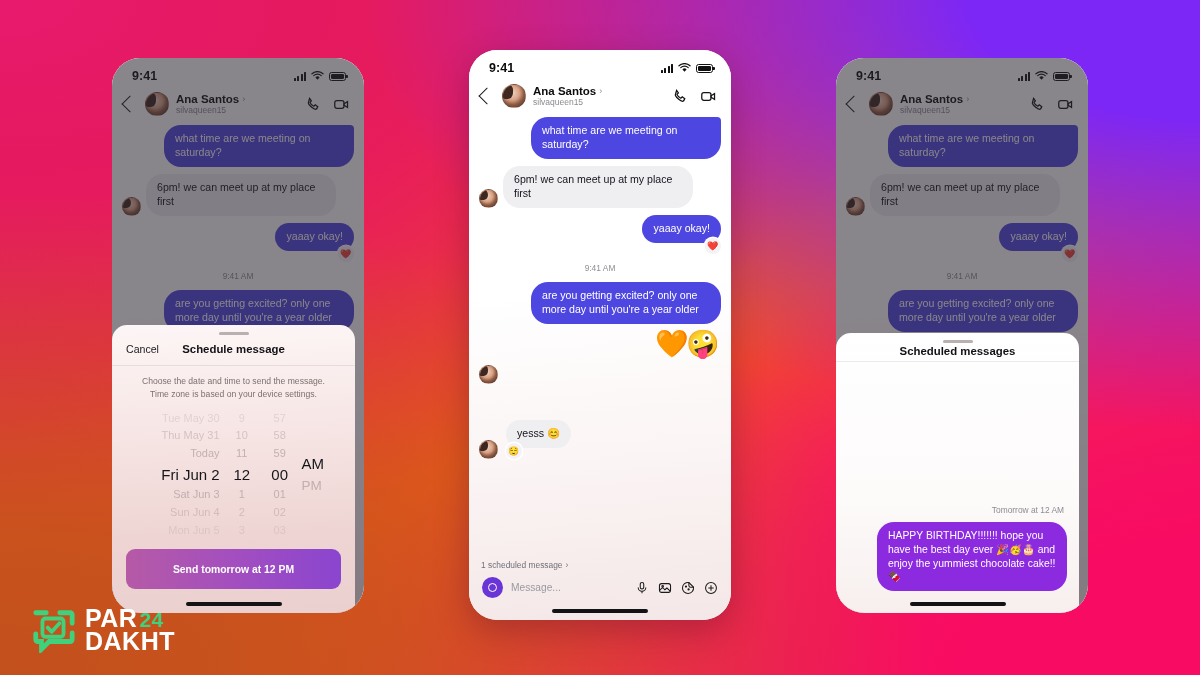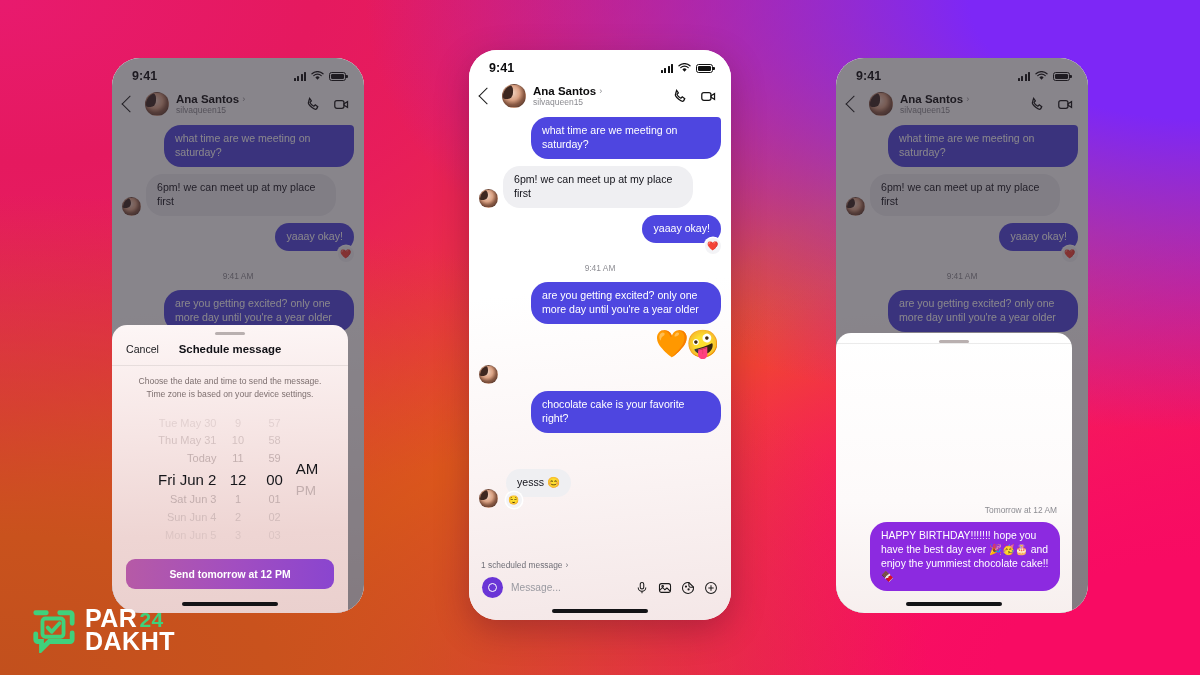--- a/index.html
+++ b/index.html
@@ -127,21 +127,21 @@
   .cam-btn span { width: 9px; height: 9px; border-radius: 50%; border: 1.6px solid #fff; display:block; }
   .composer-placeholder { flex: 1; font-size: 10.2px; color: #9a9aa1; }
   .composer-icons { display: flex; align-items: center; gap: 9px; color: #1b1b1b; }
   .composer-icons .ci { width: 14px; height: 14px; }
   .composer-icons .ci svg { display: block; width: 100%; height: 100%; }
   .home-indicator { height: 18px; flex: 0 0 18px; display: flex; align-items: center; justify-content: center; }
   .home-indicator i { display:block; width: 96px; height: 3.4px; background: #131316; border-radius: 3px; }
 
   
   .sheet {
-    position: absolute; left: 0; right: 16px; bottom: 0; z-index: 60;
+    position: absolute; left: 0; right: 9px; bottom: 0; z-index: 60;
     border-radius: 15px 15px 0 0; overflow: hidden;
     display: flex; flex-direction: column;
   }
   .sheet.schedule-sheet { height: 288px; background: linear-gradient(178deg,#fdf6f6 0%, #f6e5e4 38%, #eed5d3 72%, #ead0ce 100%); }
   .sheet.list-sheet     { height: 280px; background: linear-gradient(180deg,#ffffff 0%, #fdfafa 60%, #f7efee 100%); }
   .grabber { width: 30px; height: 3.4px; border-radius: 3px; background: #b9b0b0; margin: 7px auto 0; }
   .sheet-topbar { display: flex; align-items: center; padding: 8px 14px 10px; position: relative; }
   .sheet-cancel { font-size: 10.6px; color: #1b1b1f; }
   .sheet-title { position: absolute; left: 0; right: 0; text-align: center;
                  font-size: 11.4px; font-weight: bold; color: #111116; pointer-events: none; }
@@ -153,21 +153,21 @@
             align-items: center; padding: 2px 16px 0; }
   .pcol { display: flex; flex-direction: column; align-items: center; gap: 0; }
   .pcol.date { align-items: flex-end; padding-right: 4px; }
   .pcol.ampm { align-items: flex-start; padding-left: 2px; }
   .pitem { font-size: 11px; color: #b6a2a2; line-height: 1; padding: 3.4px 0; white-space: nowrap; }
   .pitem.o3 { opacity: .32; } .pitem.o2 { opacity: .52; } .pitem.o1 { opacity: .78; }
   .pitem.sel { font-size: 15px; color: #16161a; padding: 4px 0; }
   .pcol.ampm .pitem { font-size: 13.5px; }
   .pcol.ampm .pitem.sel { font-size: 15px; color: #16161a; }
   .send-btn {
-    margin: 8px 14px 6px; height: 30px; border-radius: 9px;
+    margin: 8px 14px 6px; height: 40px; border-radius: 9px;
     background: linear-gradient(90deg,#b65aa6 0%, #a24ec0 52%, #8a45cf 100%);
     color: #fff; font-size: 10.4px; font-weight: bold;
     display: flex; align-items: center; justify-content: center;
   }
   .sheet-body { flex: 1; position: relative; padding: 8px 12px 4px; display: flex;
                 flex-direction: column; justify-content: flex-end; gap: 7px; }
   .sheet-sublabel { text-align: right; font-size: 8.4px; color: #8c8c92; padding-right: 3px; }
 
   
   .logo { position: absolute; left: 30px; bottom: 22px; display: flex; align-items: center; gap: 9px; z-index: 80; }
@@ -363,23 +363,20 @@
         </div>
       </div>
       <div class="timestamp">9:41 AM</div>
       <div class="msg-row out">
         <div class="bubble out">are you getting excited? only one more day until you're a year older</div>
       </div>
       <div class="stickers">🧡🤪</div>
       <div class="msg-row in">
         <div class="avatar small"></div>
       </div>
-      <div class="msg-row out">
-        <div class="bubble out">chocolate cake is your favorite right?</div>
-      </div>
       <div class="msg-row in">
         <div class="avatar small"></div>
         <div class="react-wrap left">
           <div class="bubble in">yesss 😊</div>
           <div class="reaction">😌</div>
         </div>
       </div>
     </div>
 
     <div class="sched-strip">
@@ -490,20 +487,23 @@
         </div>
       </div>
       <div class="timestamp">9:41 AM</div>
       <div class="msg-row out">
         <div class="bubble out">are you getting excited? only one more day until you're a year older</div>
       </div>
     </div>
 
     <div class="sheet list-sheet">
       <div class="grabber"></div>
+      <div class="sheet-topbar">
+        <span class="sheet-title">Scheduled messages</span>
+      </div>
       <div class="sheet-divider"></div>
       <div class="sheet-body">
         <div class="sheet-sublabel">Tomorrow at 12 AM</div>
         <div class="msg-row out">
           <div class="bubble out schedule">HAPPY BIRTHDAY!!!!!!! hope you have the best day ever 🎉🥳🎂 and enjoy the yummiest chocolate cake!!🍫</div>
         </div>
       </div>
       <div class="home-indicator">
           <i></i>
         </div>

